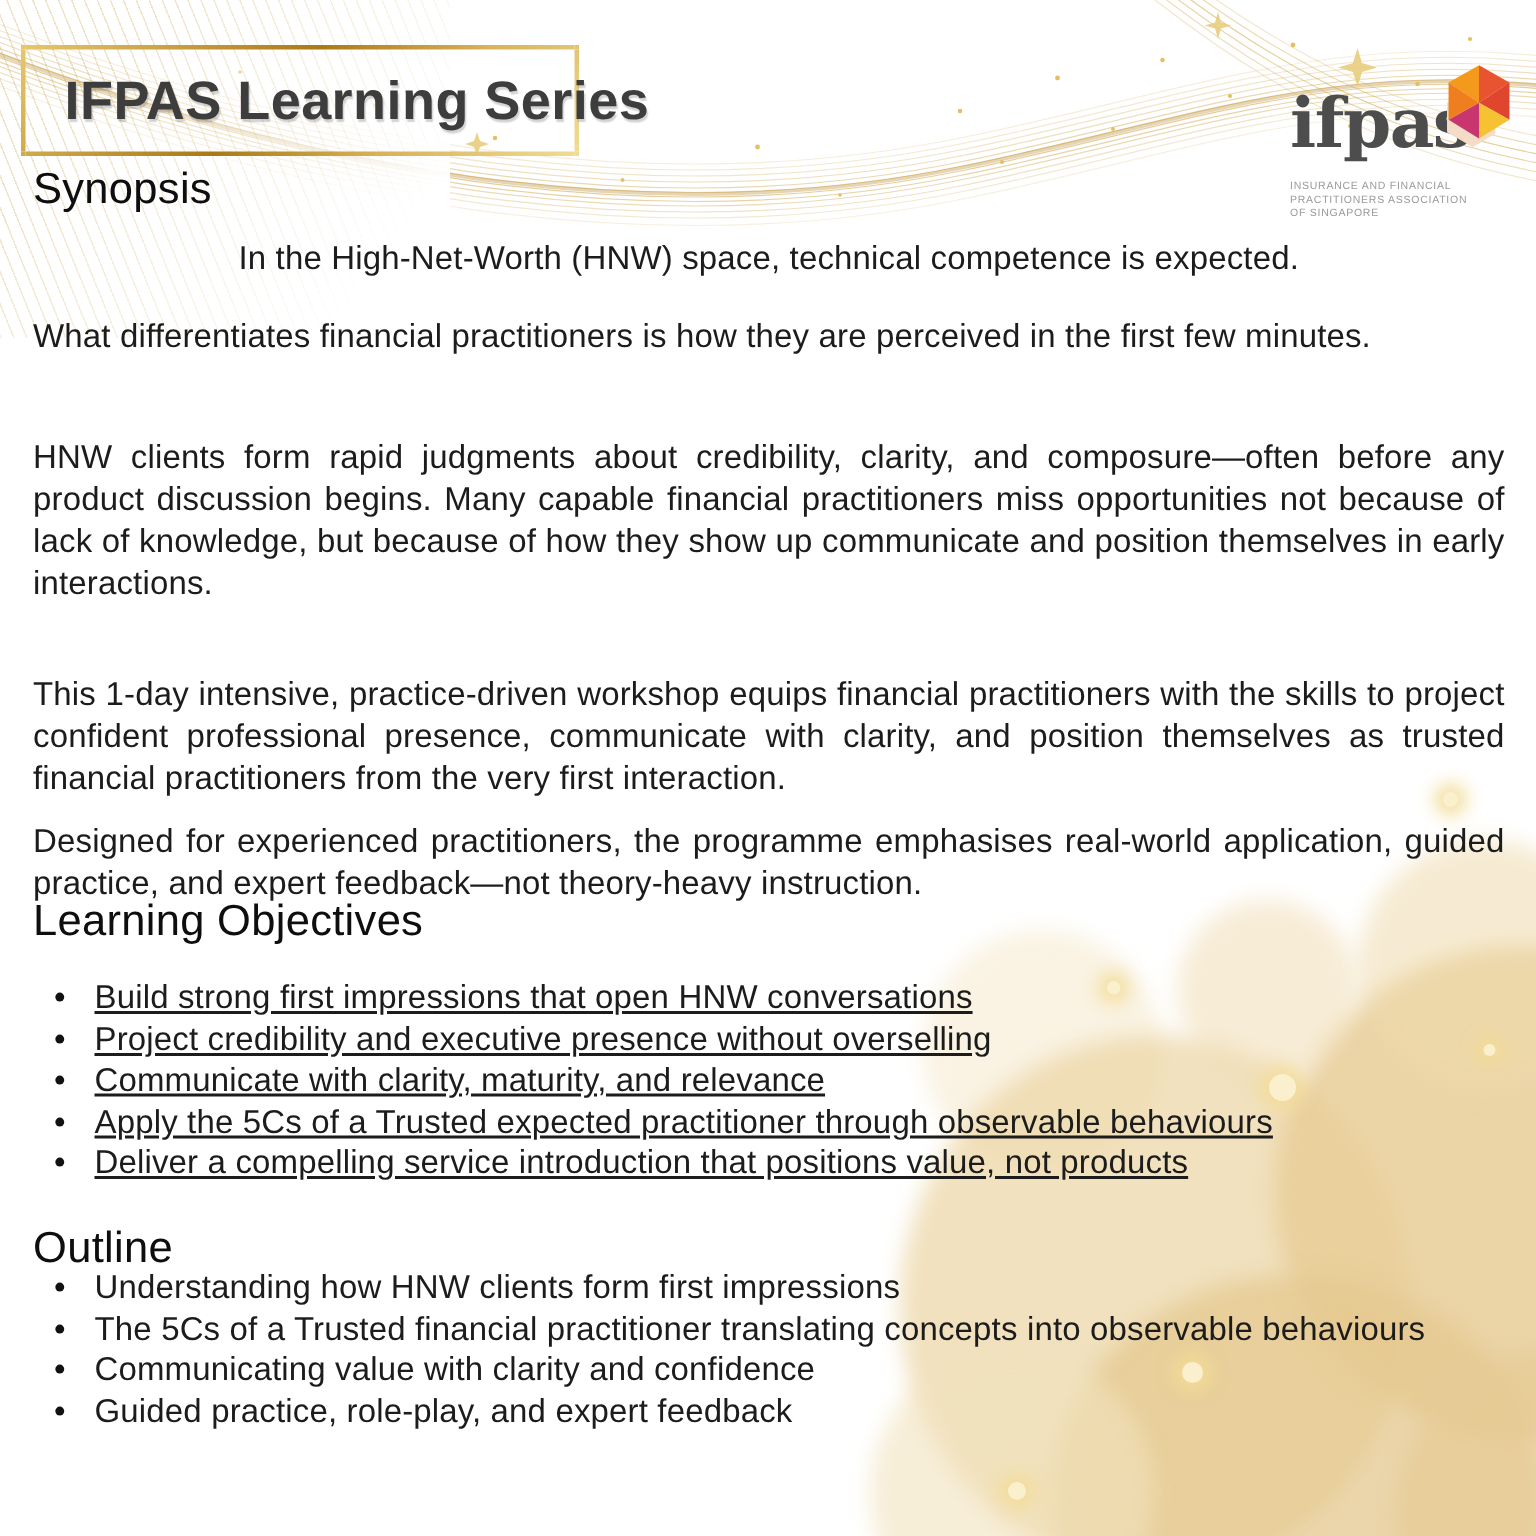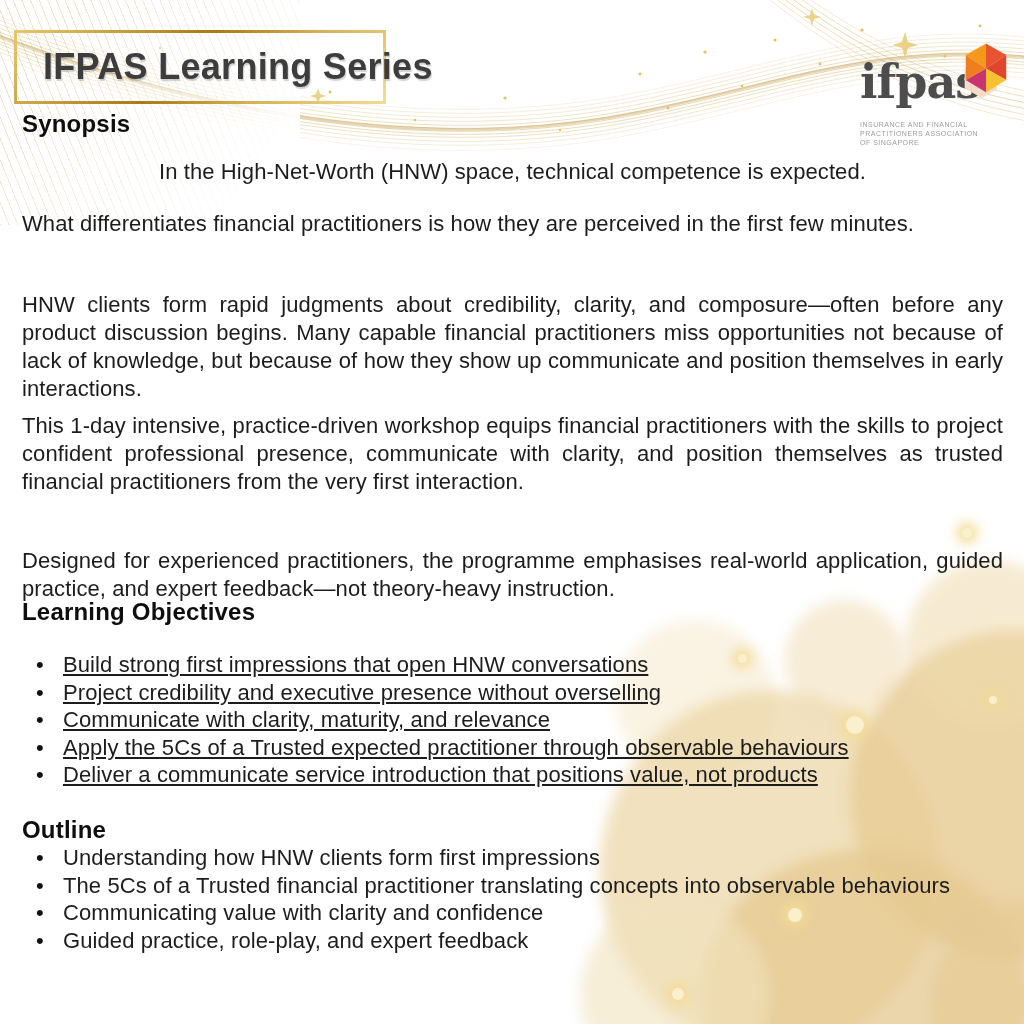--- a/index.html
+++ b/index.html
@@ -70,21 +70,21 @@
   .logo-hex { position: absolute; right: 0px; top: -14px; }
   .logo-tagline { margin-top: 6px; }
   .logo-tagline div {
     font-size: 7px; line-height: 9px; letter-spacing: 0.5px;
     color: #9a9a9a; text-transform: uppercase;
   }
 
   
   .heading {
     position: absolute; left: 22px; z-index: 2;
-    font-size: 24px; font-weight: 700; color: #0e0e0e; letter-spacing: 0.2px;
+    font-size: 29px; font-weight: 400; color: #0e0e0e; letter-spacing: 0.2px;
   }
   .para {
     position: absolute; left: 22px; width: 981px; z-index: 2;
     font-size: 22px; line-height: 28px; color: #1c1c1c;
     text-align: justify; letter-spacing: 0.1px;
   }
   .para.first { text-align: center; }
 
   ul.bullets {
     position: absolute; left: 30px; width: 973px; z-index: 2;
@@ -98,21 +98,21 @@
   ul.bullets li::before {
     content: "\2022";
     position: absolute; left: 6px; top: 0;
     font-size: 22px; color: #111111;
   }
 
   #synopsis-heading   { top: 110px; }
   #para-0             { top: 158px; }
   #para-1             { top: 210px; }
   #para-2             { top: 291px; }
-  #para-3             { top: 412px; }
+  #para-3             { top: 449px; }
   #para-4             { top: 547px; }
   #objectives-heading { top: 598px; }
   #objectives-list    { top: 651px; text-decoration: underline; }
   #outline-heading    { top: 816px; }
   #outline-list       { top: 844px; }
 </style>
 </head>
 <body>
 
 <div class="page">
@@ -221,21 +221,21 @@
   <p class="para" id="para-2">HNW clients form rapid judgments about credibility, clarity, and composure—often before any product discussion begins. Many capable financial practitioners miss opportunities not because of lack of knowledge, but because of how they show up communicate and position themselves in early interactions.</p>
   <p class="para" id="para-3">This 1-day intensive, practice-driven workshop equips financial practitioners with the skills to project confident professional presence, communicate with clarity, and position themselves as trusted financial practitioners from the very first interaction.</p>
   <p class="para" id="para-4">Designed for experienced practitioners, the programme emphasises real-world application, guided practice, and expert feedback—not theory-heavy instruction.</p>
 
   <h2 class="heading" id="objectives-heading">Learning Objectives</h2>
   <ul class="bullets" id="objectives-list">
     <li>Build strong first impressions that open HNW conversations</li>
     <li>Project credibility and executive presence without overselling</li>
     <li>Communicate with clarity, maturity, and relevance</li>
     <li>Apply the 5Cs of a Trusted expected practitioner through observable behaviours</li>
-    <li>Deliver a communicate service introduction that positions value, not products</li>
+    <li>Deliver a compelling service introduction that positions value, not products</li>
   </ul>
 
   <h2 class="heading" id="outline-heading">Outline</h2>
   <ul class="bullets" id="outline-list">
     <li>Understanding how HNW clients form first impressions</li>
     <li>The 5Cs of a Trusted financial practitioner translating concepts into observable behaviours</li>
     <li>Communicating value with clarity and confidence</li>
     <li>Guided practice, role-play, and expert feedback</li>
   </ul>
 

